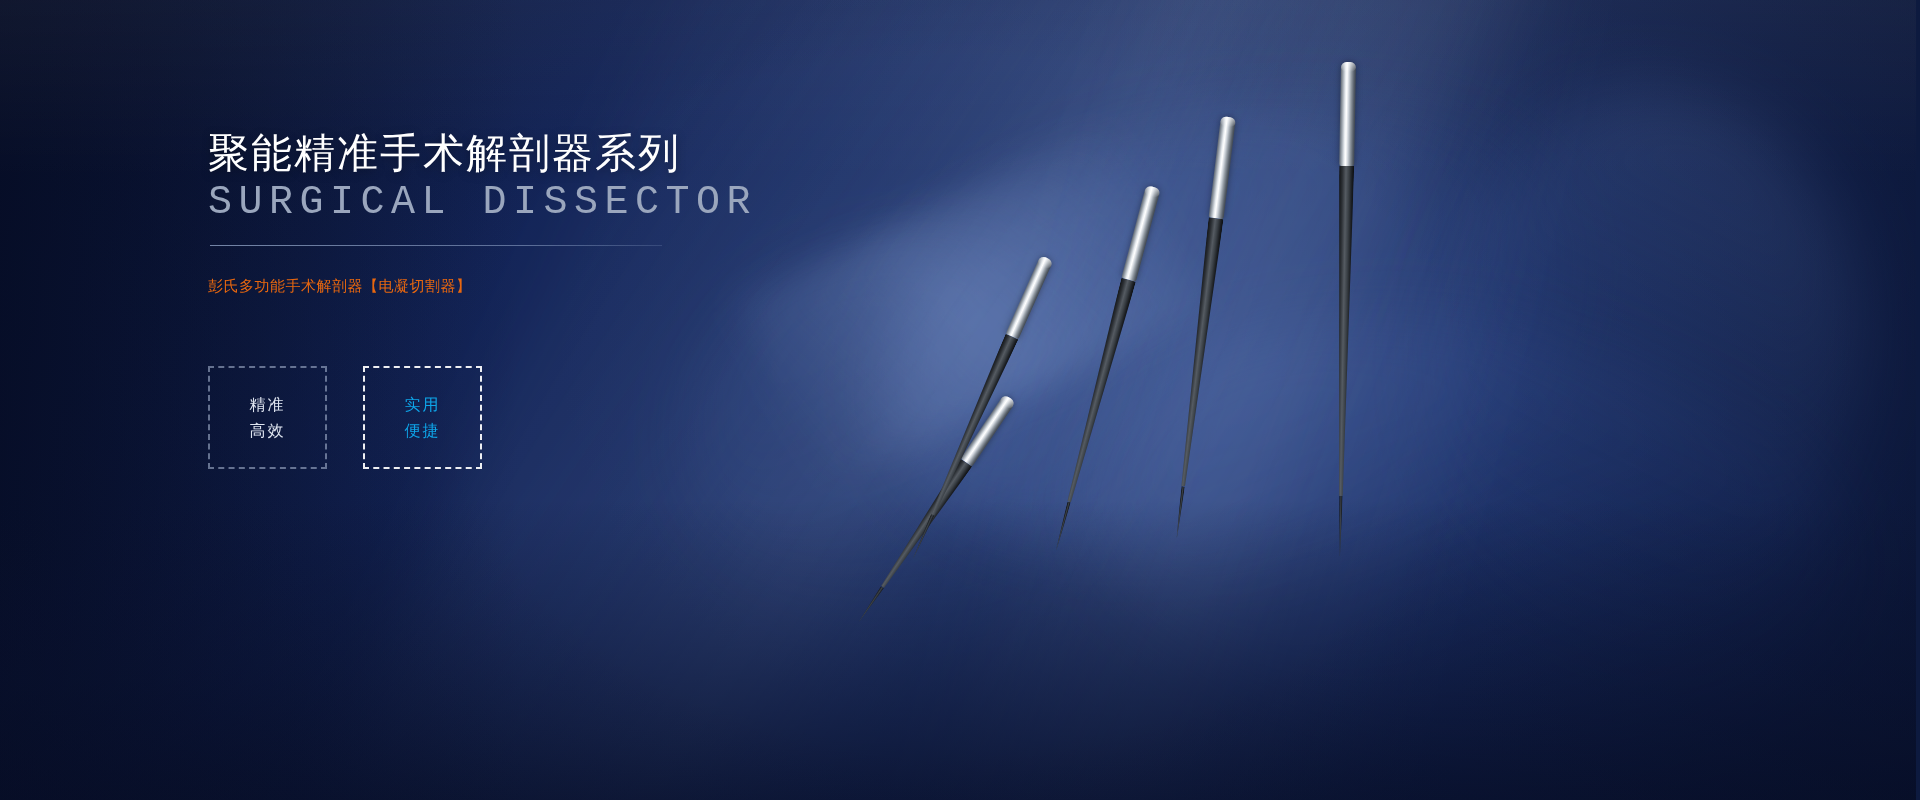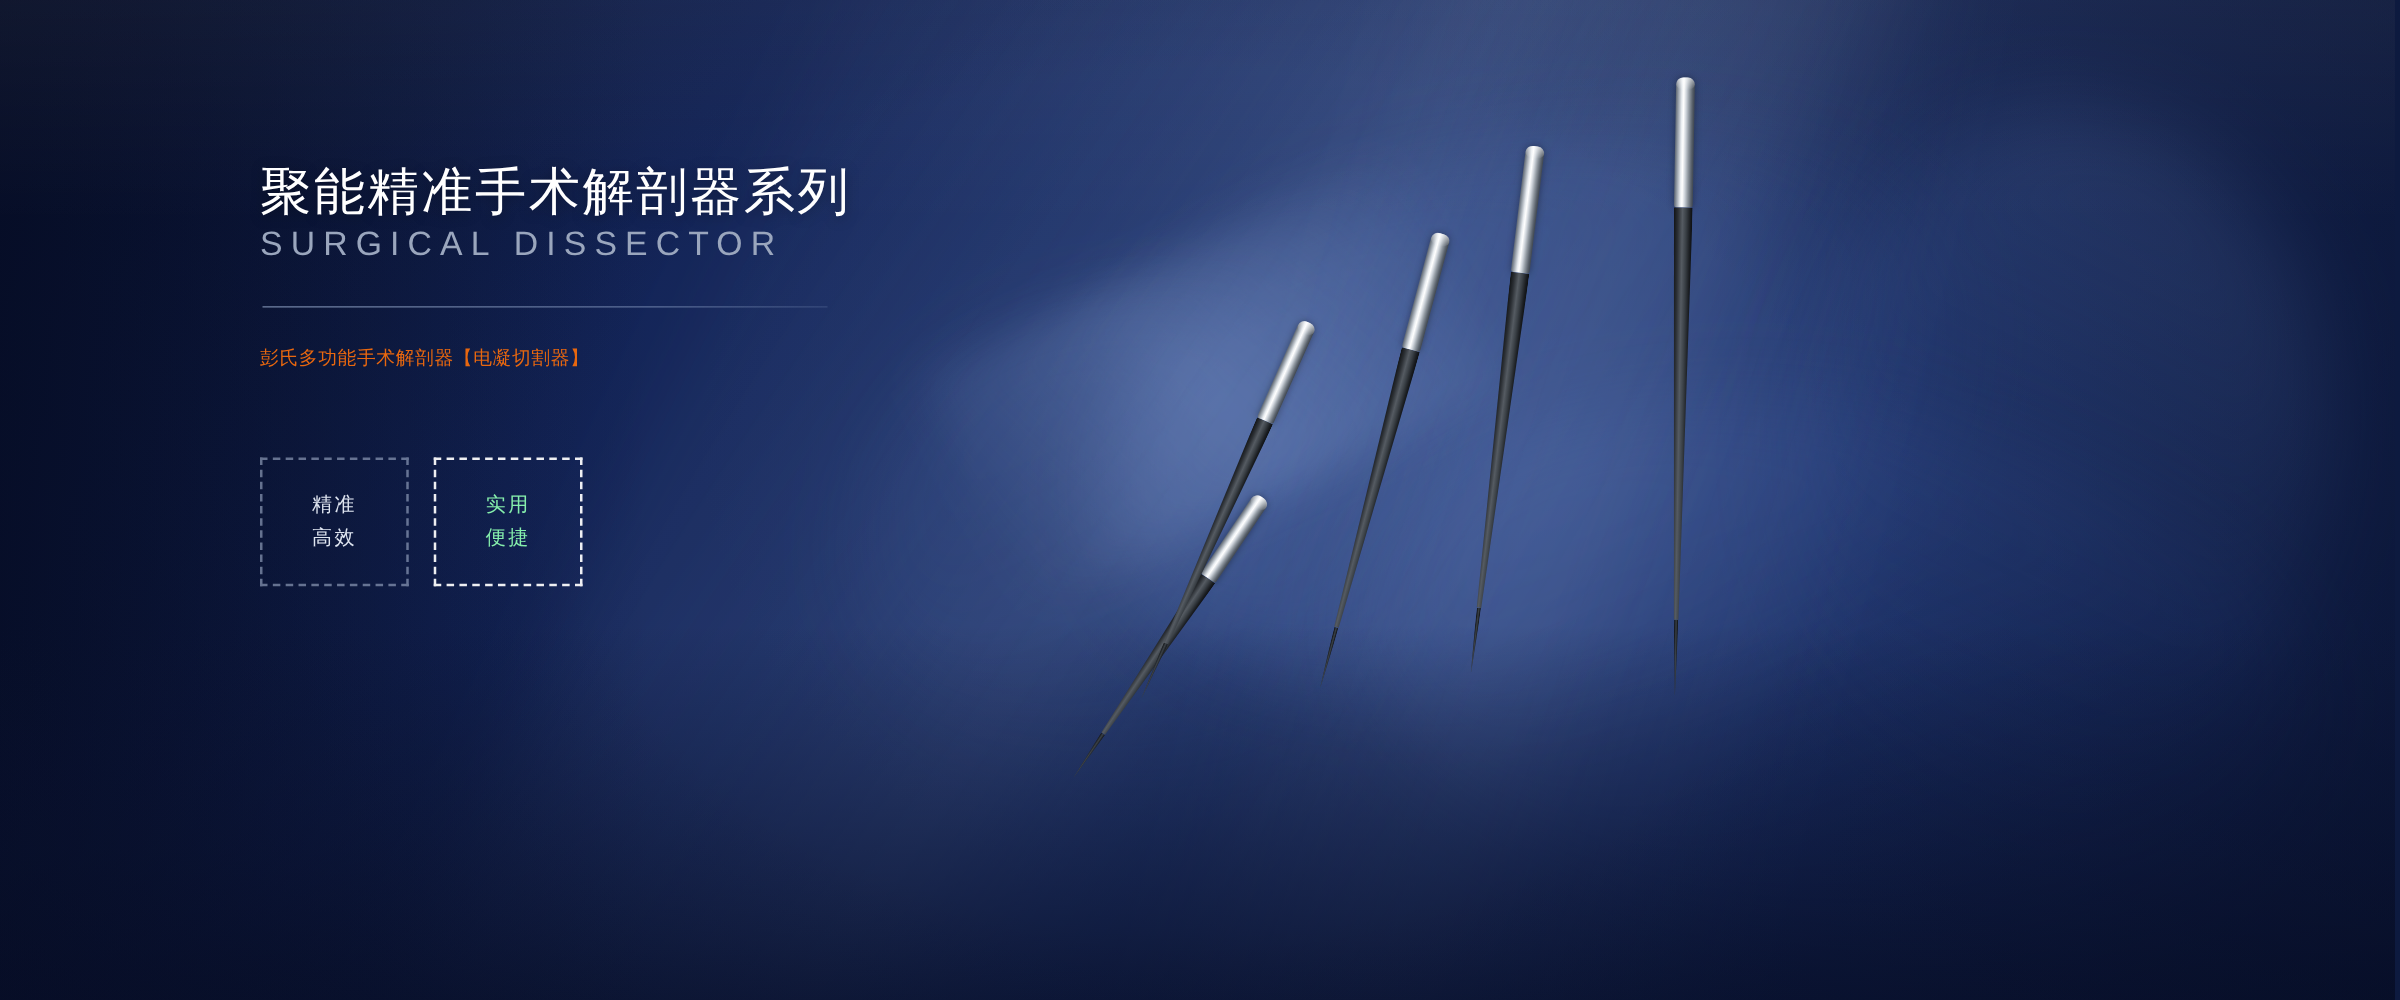--- a/index.html
+++ b/index.html
@@ -101,25 +101,26 @@
     font-size: 41px;
     letter-spacing: 2px;
     color: #ffffff;
     font-weight: 400;
     white-space: nowrap;
     text-shadow: 0 2px 10px rgba(0,0,0,0.35);
   }
   .title-en {
     position: absolute;
     left: 0; top: 180px;
-    font-size: 27px;
+    font-size: 40px;
     letter-spacing: 6.5px;
     color: #9aa6bd;
     font-weight: 300;
     white-space: nowrap;
+    font-family: Liberation Mono, monospace;
   }
   .divider {
     position: absolute;
     left: 2px; top: 245px;
     width: 452px; height: 1px;
     background: linear-gradient(90deg, rgba(160,180,214,0.70) 0%, rgba(150,170,206,0.55) 70%, rgba(140,162,200,0.22) 100%);
   }
   .tagline {
     position: absolute;
     left: 0; top: 277px;
@@ -128,41 +129,41 @@
     letter-spacing: 0.5px;
     color: #e8670f;
     white-space: nowrap;
   }
 
   
   .features {
     position: absolute;
     left: 0; top: 366px;
     display: flex;
-    gap: 20px;
+    gap: 36px;
   }
   .feature-box {
     width: 119px;
     height: 103px;
     display: flex;
     flex-direction: column;
     align-items: center;
     justify-content: center;
     gap: 10px;
     box-sizing: border-box;
   }
   .feature-box.dim {
     border: 2px dashed rgba(176,190,216,0.55);
   }
   .feature-box.bright {
     border: 2px dashed rgba(255,255,255,0.93);
   }
   .feature-line {
     font-size: 16px;
-    color: #86efac;
+    color: #0ea5e9;
     letter-spacing: 2px;
     line-height: 1;
   }
   .feature-box.dim .feature-line { color: #dfe5f0; }
 
   
   .instruments {
     position: absolute;
     left: 0; top: 0; width: 1920px; height: 800px;
     pointer-events: none;

